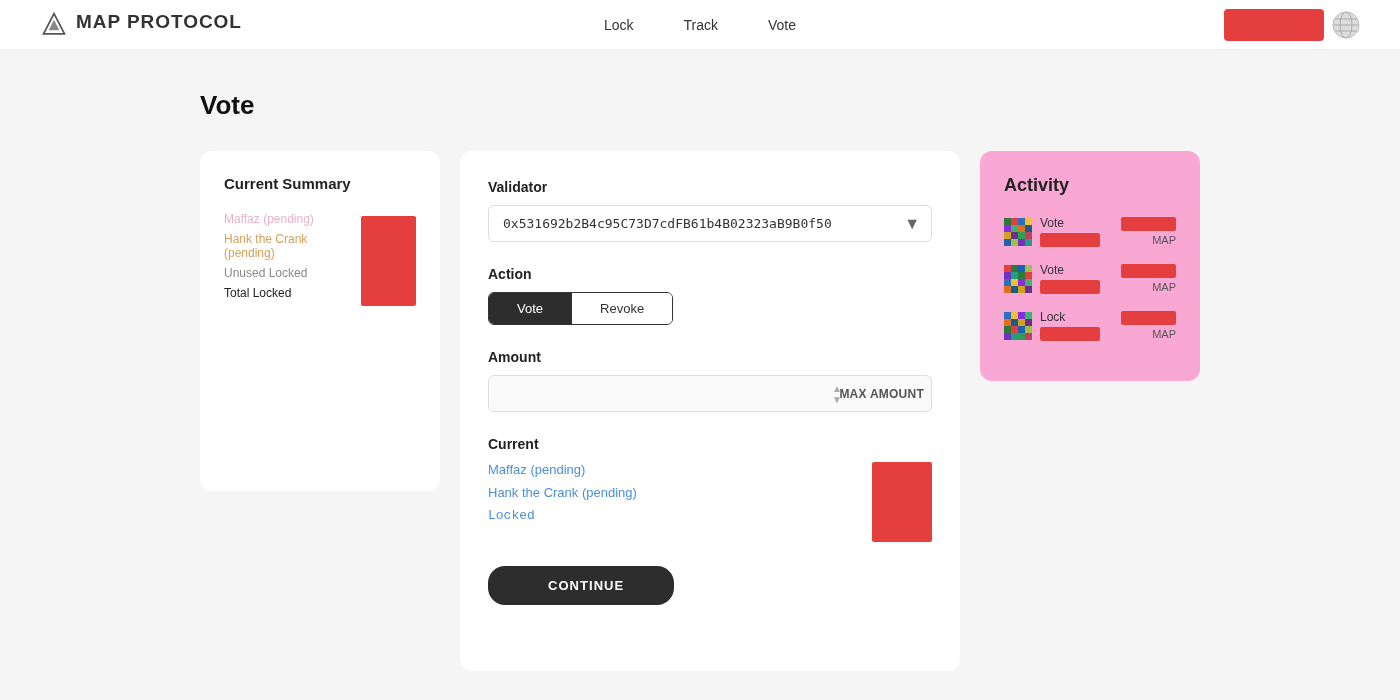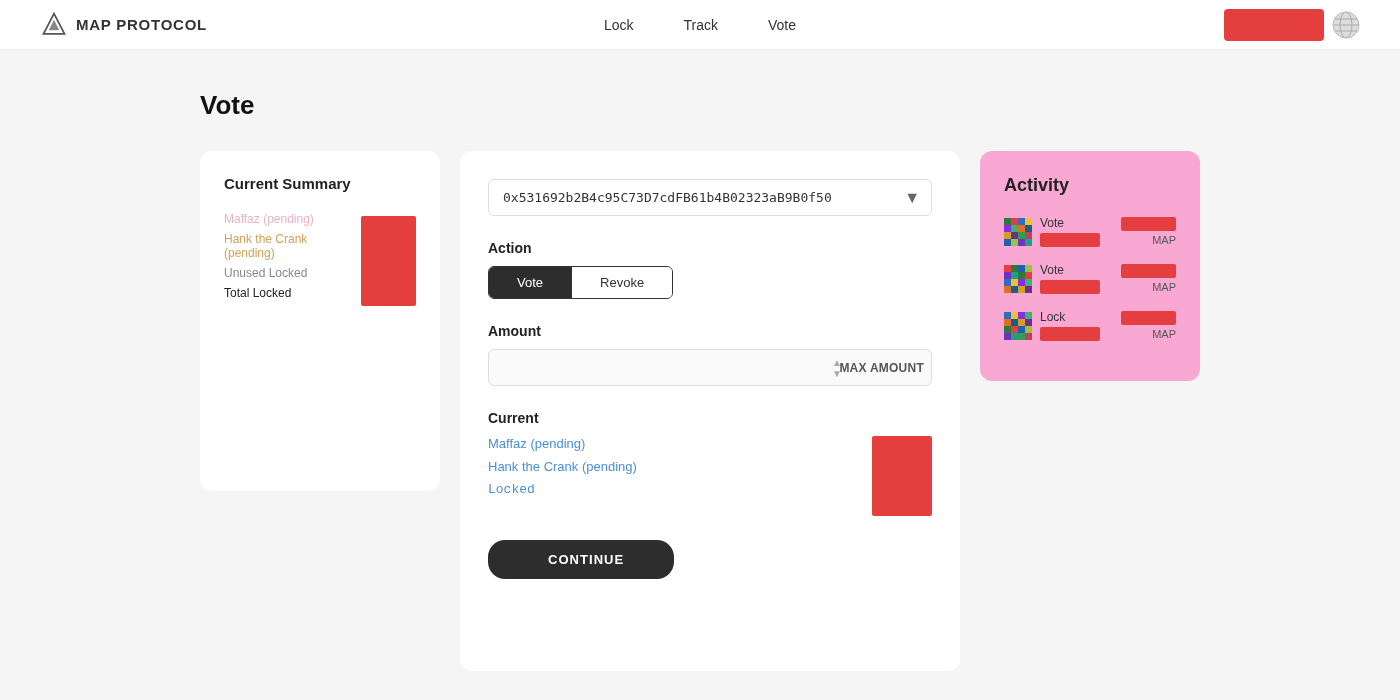--- a/index.html
+++ b/index.html
@@ -16,23 +16,22 @@
       background: #fff;
       height: 50px;
       display: flex;
       align-items: center;
       padding: 0 40px;
       border-bottom: 1px solid #eee;
       position: relative;
     }
     .nav-logo {
       display: flex;
-      align-items: center;
       gap: 8px;
-      font-size: 15px;
+      font-size: 19px;
       font-weight: 600;
       color: #333;
       letter-spacing: 0.05em;
     }
     .nav-logo svg { width: 28px; height: 28px; }
     .nav-links {
       display: flex;
       align-items: center;
       gap: 50px;
       position: absolute;
@@ -432,20 +431,21 @@
         </div>
         <div class="legend-bar-container">
           <div class="legend-bar"></div>
         </div>
       </div>
     </div>
 
     <div class="validator-card">
 
       
+      <div class="section-label">Validator</div>
       <div class="validator-select-wrapper">
         <select class="validator-select">
           <option>0x531692b2B4c95C73D7cdFB61b4B02323aB9B0f50</option>
         </select>
         <span class="select-chevron">▼</span>
       </div>
 
       
       <div class="section-label">Action</div>
       <div class="action-buttons" style="margin-bottom:24px;">

